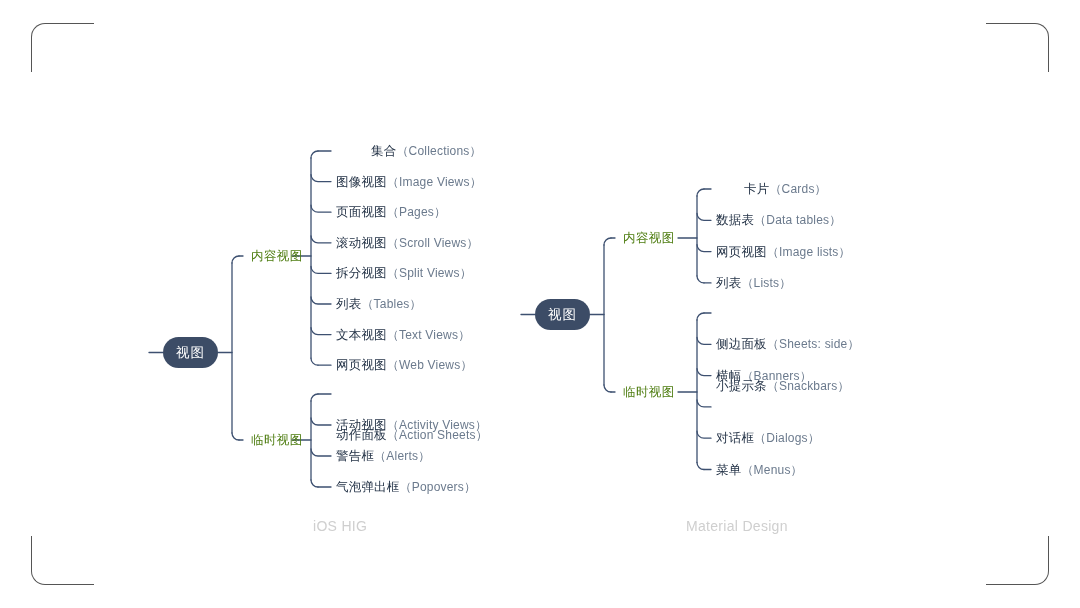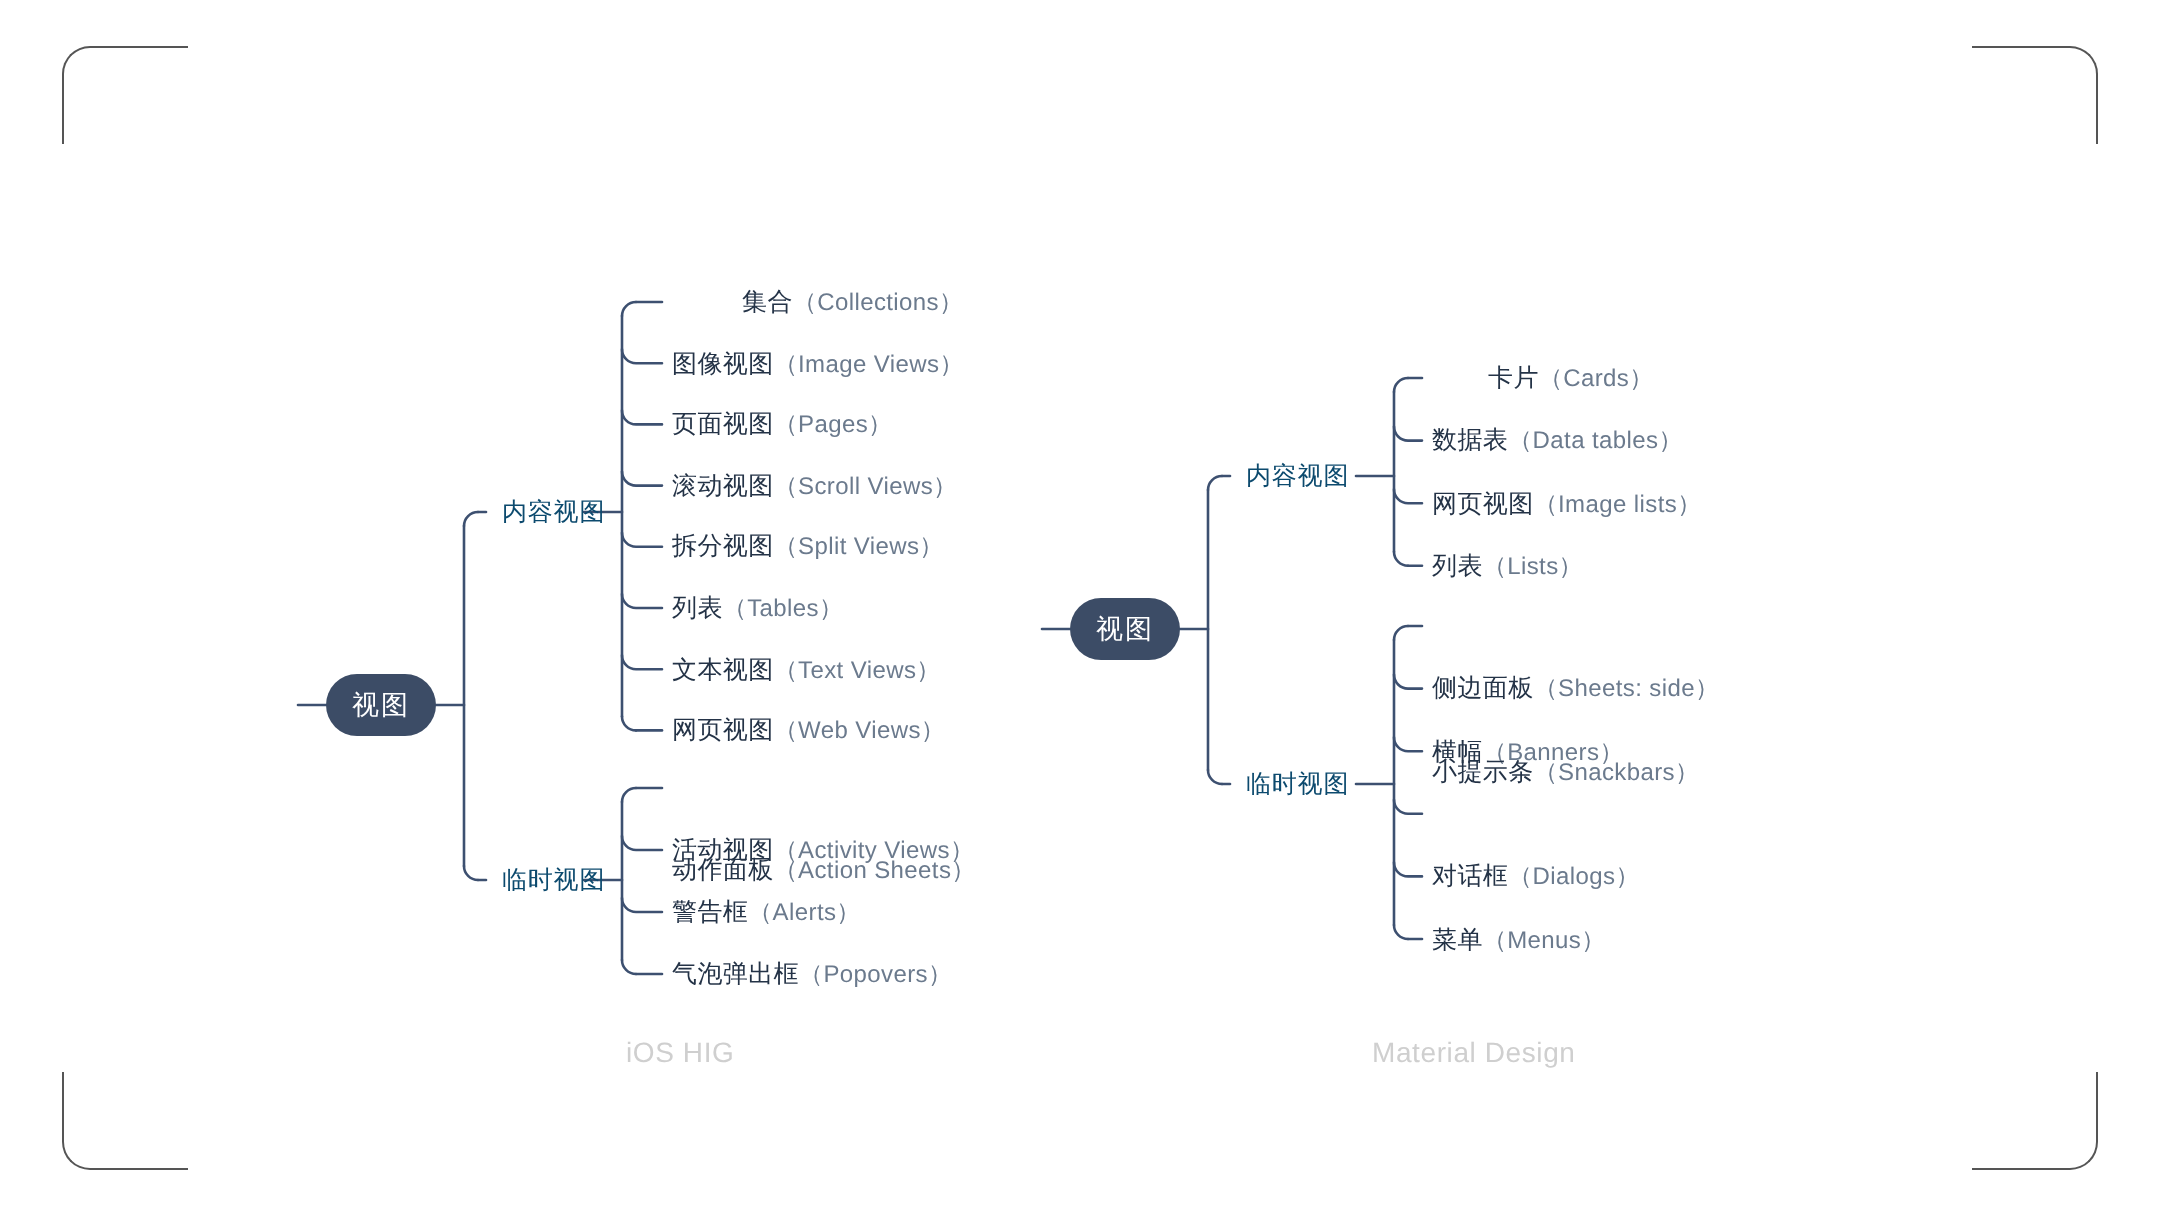--- a/index.html
+++ b/index.html
@@ -43,21 +43,21 @@
     border-radius:17px;
     font-size:13.5px;
     display:flex;align-items:center;justify-content:center;
     letter-spacing:1px;
   }
 
   
   .branch-label{
     position:absolute;
     font-size:12.5px;
-    color:#0c4a6e;
+    color:#4d7c0f;
     white-space:nowrap;
     letter-spacing:0.4px;
   }
 
   
   .leaf{
     position:absolute;
     white-space:nowrap;
     font-size:12.5px;
     letter-spacing:0.2px;

